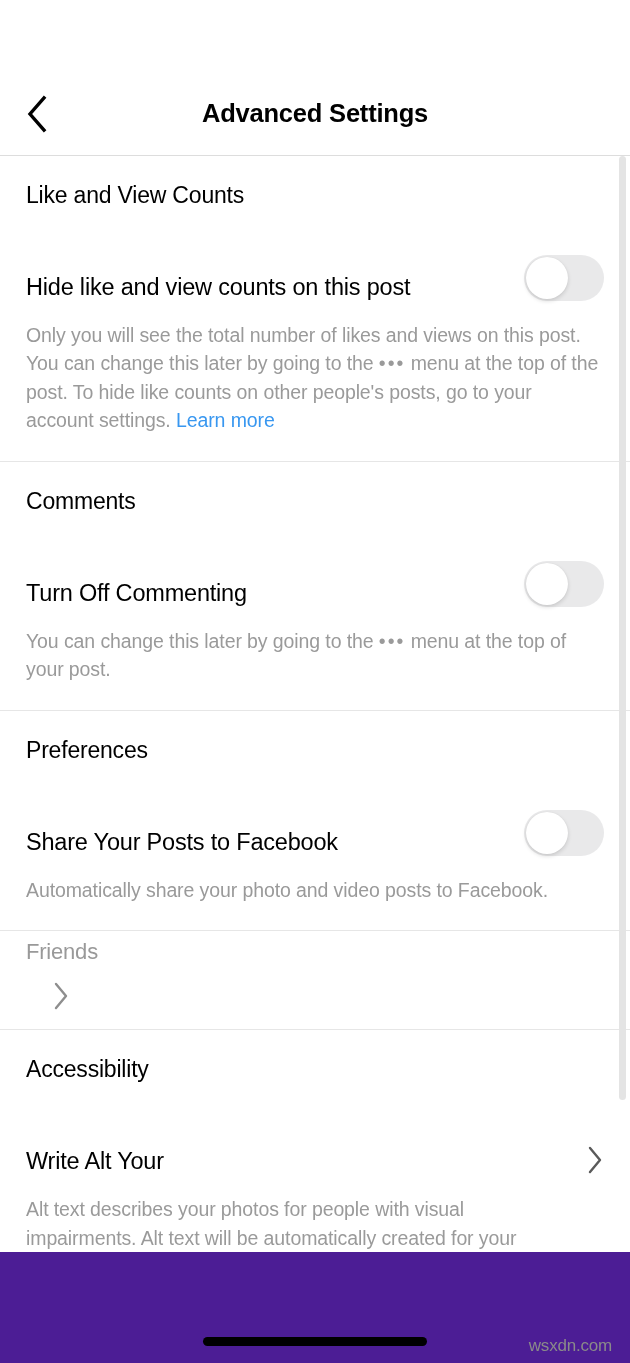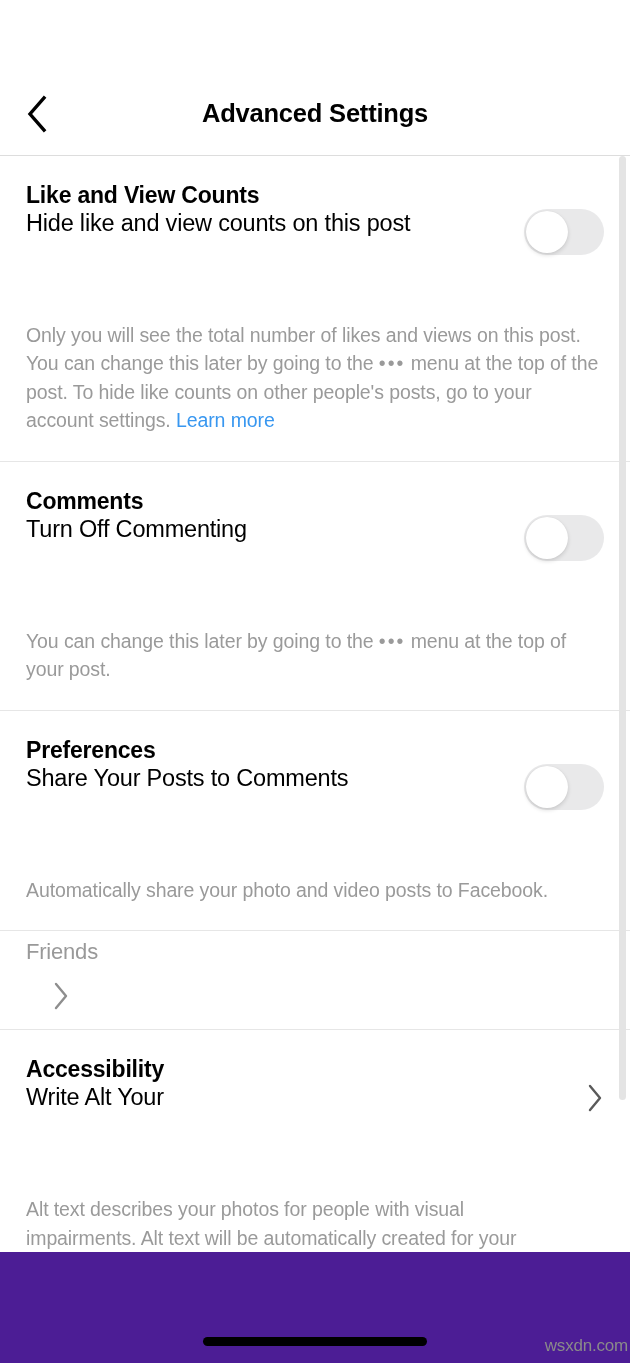--- a/index.html
+++ b/index.html
@@ -64,29 +64,29 @@
   
   .content {
     position: relative;
     background: #ffffff;
   }
 
   .section { background: #ffffff; }
 
   .section-title {
     font-size: 23px;
-    font-weight: bold;
+    font-weight: normal;
     color: #000000;
     padding: 26px 0 0 26px;
     letter-spacing: -0.2px;
   }
 
   .row {
     display: flex;
-    align-items: flex-start;
+    align-items: flex-end;
     justify-content: space-between;
     padding: 0 26px;
     min-height: 62px;
   }
 
   .row-label {
     font-size: 23.5px;
     color: #000000;
     letter-spacing: -0.2px;
     line-height: 1.2;
@@ -171,21 +171,21 @@
     bottom: 17px;
     width: 224px;
     height: 9px;
     border-radius: 5px;
     background: #000000;
   }
 
   
   .watermark {
     position: absolute;
-    right: 2px;
+    right: 18px;
     bottom: 7px;
     font-size: 17px;
     color: #8a8a8a;
     letter-spacing: -0.2px;
   }
 
   .clip-bottom { overflow: hidden; }
 </style>
 </head>
 <body>
@@ -232,21 +232,21 @@
       </div>
       <div class="help">
         <span>You can change this later by going to the </span><span class="dots">•••</span><span> menu at the top of your post.</span>
       </div>
     </div>
     <div class="section-divider"></div>
 
     <div class="section">
       <div class="section-title">Preferences</div>
       <div class="row" style="min-height:92px;">
-        <div class="row-label">Share Your Posts to Comments</div>
+        <div class="row-label">Share Your Posts to Facebook</div>
         <div class="toggle">
           <div class="knob"></div>
         </div>
       </div>
       <div class="help">
         <span>Automatically share your photo and video posts to Facebook.</span>
       </div>
     </div>
     <div class="section-divider"></div>
 

